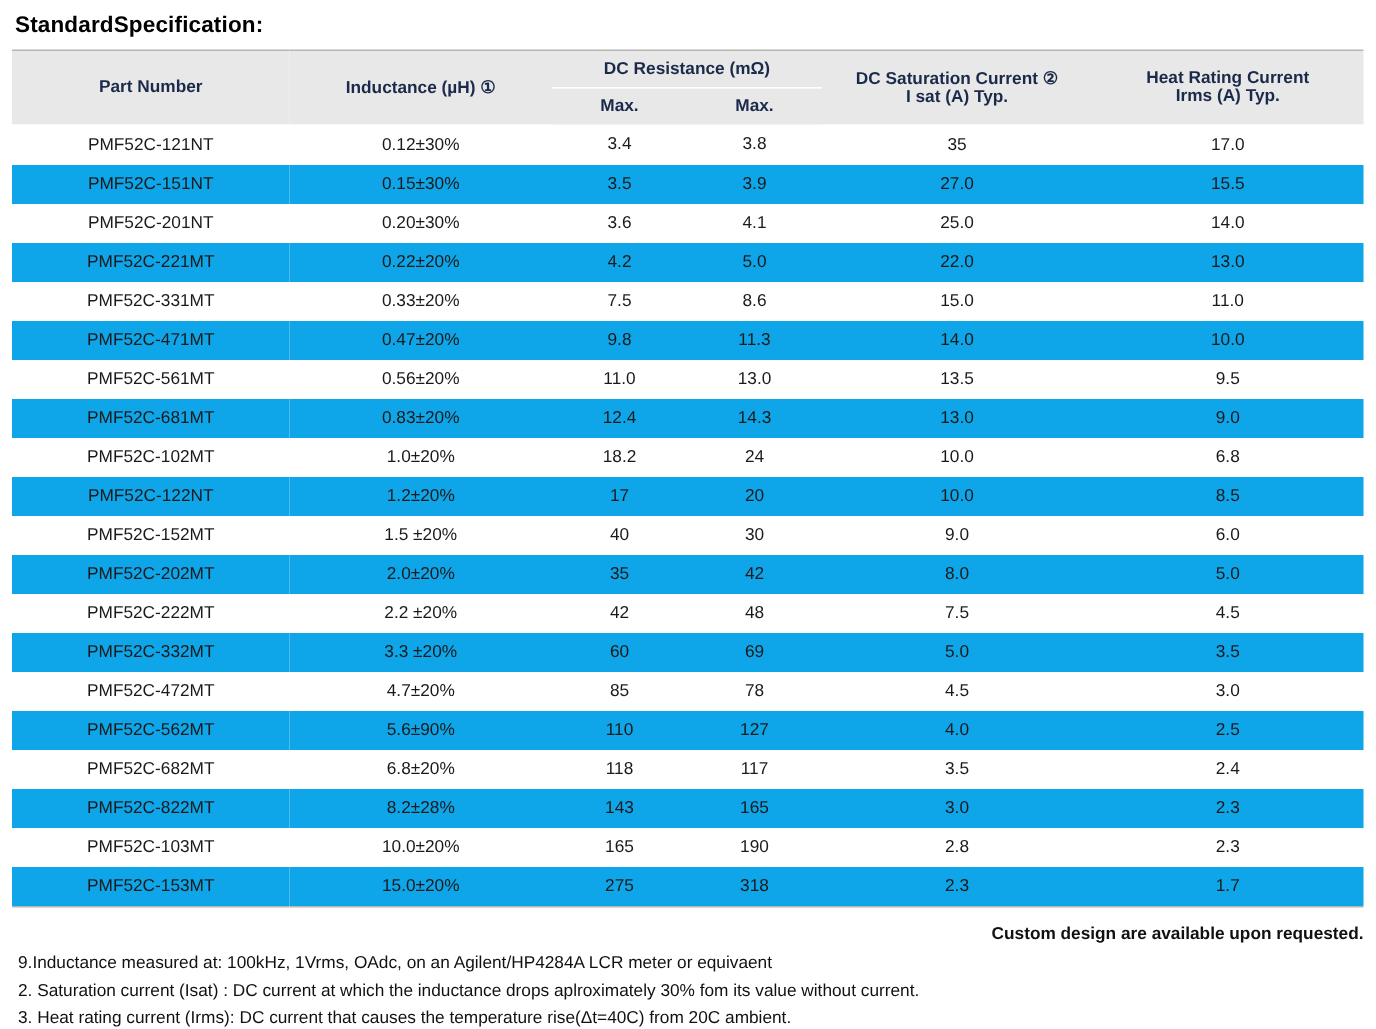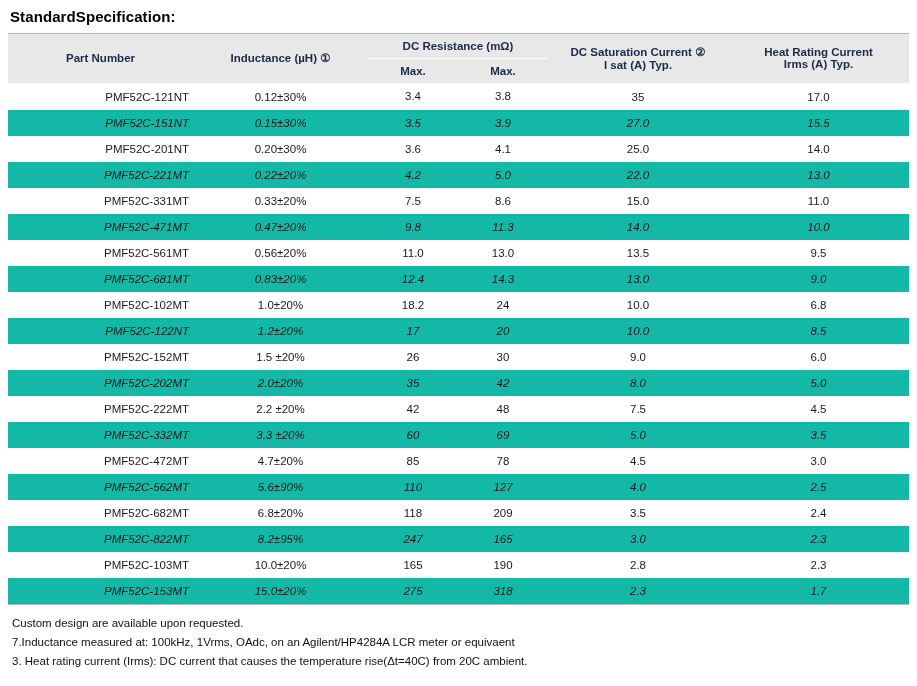--- a/index.html
+++ b/index.html
@@ -57,36 +57,36 @@
   .hdr-sub {
     border-top: 1px solid #ffffff;
   }
   tbody td {
     font-size: 11.5px;
     padding: 4px 4px;
     color: #1a1a1a;
     height: 18px;
   }
   tbody tr.alt td {
-    background: #14b8a6;
-    font-style: italic;
+    background: #0ea5e9;
   }
   tbody tr td:first-child {
-    text-align: right;
+    text-align: center;
   }
   .notes {
     margin-top: 9px;
     padding-left: 4px;
     font-size: 11.5px;
     line-height: 1.62;
     color: #111111;
   }
   .notes .lead {
-    font-weight: normal;
+    font-weight: bold;
     margin-bottom: 1px;
+    text-align: right;
   }
   .notes div { white-space: nowrap; }
 </style>
 </head>
 <body>
 
 <div class="page">
 
   <div class="doc-title">StandardSpecification:</div>
 
@@ -195,21 +195,21 @@
           <td>PMF52C-122NT</td>
           <td>1.2±20%</td>
           <td>17</td>
           <td>20</td>
           <td>10.0</td>
           <td>8.5</td>
         </tr>
         <tr>
           <td>PMF52C-152MT</td>
           <td>1.5 ±20%</td>
-          <td>26</td>
+          <td>40</td>
           <td>30</td>
           <td>9.0</td>
           <td>6.0</td>
         </tr>
         <tr class="alt">
           <td>PMF52C-202MT</td>
           <td>2.0±20%</td>
           <td>35</td>
           <td>42</td>
           <td>8.0</td>
@@ -244,28 +244,28 @@
           <td>5.6±90%</td>
           <td>110</td>
           <td>127</td>
           <td>4.0</td>
           <td>2.5</td>
         </tr>
         <tr>
           <td>PMF52C-682MT</td>
           <td>6.8±20%</td>
           <td>118</td>
-          <td>209</td>
+          <td>117</td>
           <td>3.5</td>
           <td>2.4</td>
         </tr>
         <tr class="alt">
           <td>PMF52C-822MT</td>
-          <td>8.2±95%</td>
-          <td>247</td>
+          <td>8.2±28%</td>
+          <td>143</td>
           <td>165</td>
           <td>3.0</td>
           <td>2.3</td>
         </tr>
         <tr>
           <td>PMF52C-103MT</td>
           <td>10.0±20%</td>
           <td>165</td>
           <td>190</td>
           <td>2.8</td>
@@ -278,18 +278,19 @@
           <td>318</td>
           <td>2.3</td>
           <td>1.7</td>
         </tr>
       </tbody>
   </table>
 
   <div class="notes">
     <div class="lead">Custom design are available upon requested.</div>
     <div id="notes-list">
-        <div>7.Inductance measured at: 100kHz, 1Vrms, OAdc, on an Agilent/HP4284A LCR meter or equivaent</div>
+        <div>9.Inductance measured at: 100kHz, 1Vrms, OAdc, on an Agilent/HP4284A LCR meter or equivaent</div>
+        <div>2. Saturation current (Isat) : DC current at which the inductance drops aplroximately 30% fom its value without current.</div>
         <div>3. Heat rating current (Irms): DC current that causes the temperature rise(Δt=40C) from 20C ambient.</div>
       </div>
   </div>
 
 </div>
 
 </body></html>

